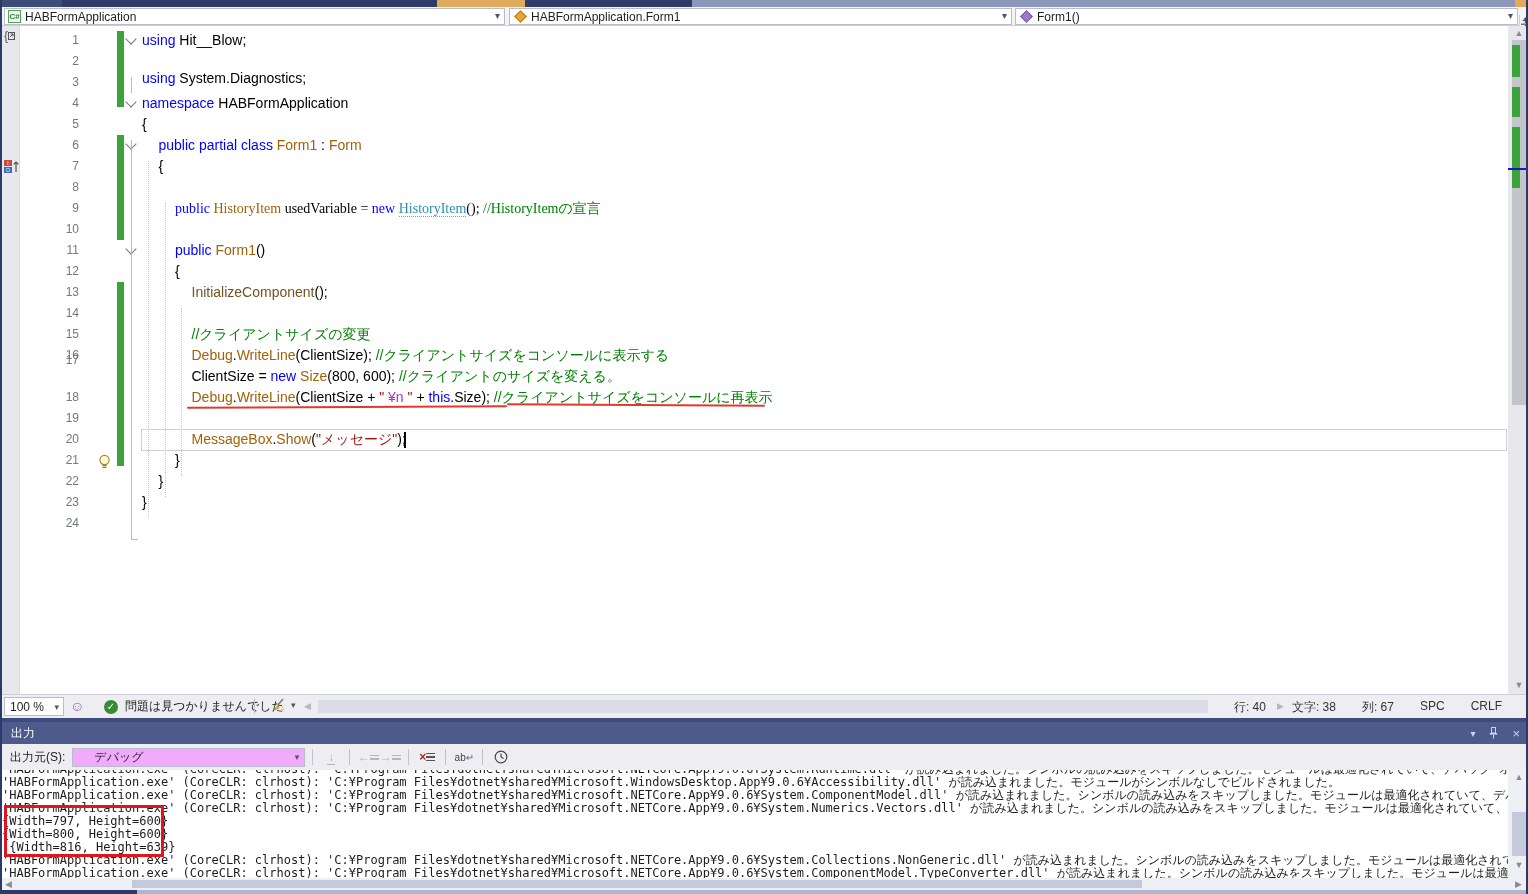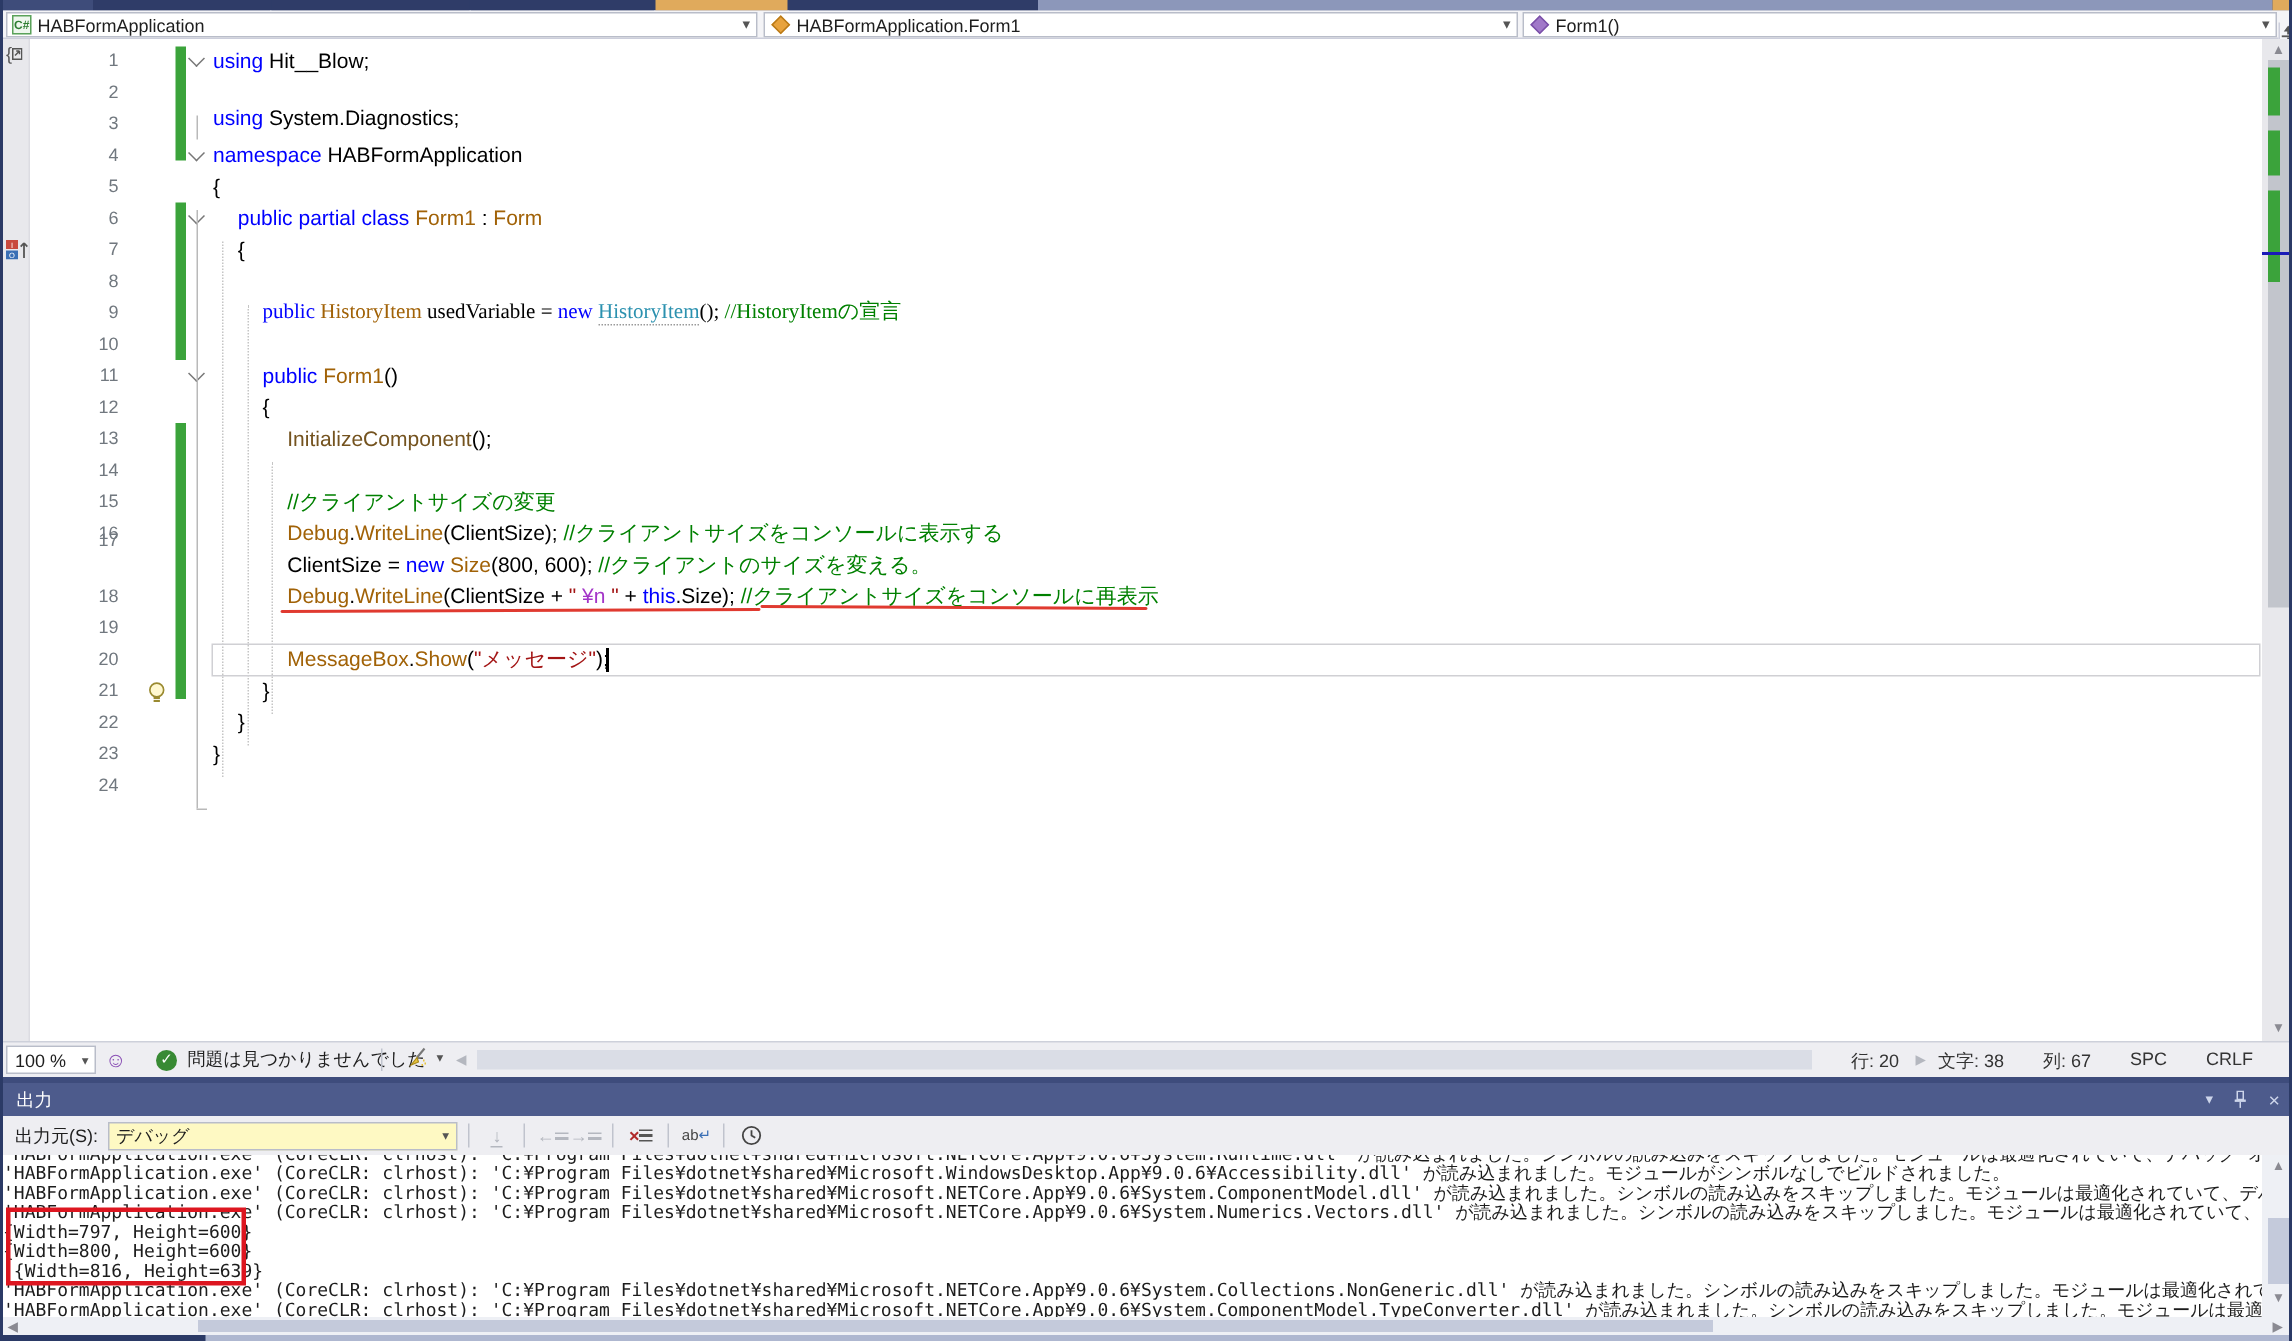--- a/index.html
+++ b/index.html
@@ -69,22 +69,22 @@
   #edstatus-right { right:28px; top:4px; display:flex; gap:26px; font-size:12px; color:#333; }
 
   #panelsep { left:0; top:718px; width:1528px; height:4px; background:#3e4c7c; }
 
   
   #outtitle { left:0; top:722px; width:1528px; height:22px; background:#4d5b8c; color:#ffffff; font-size:12px;
               display:flex; align-items:center; padding-left:9px; }
   #outtitle-icons { position:absolute; right:10px; top:0; height:22px; display:flex; align-items:center; gap:14px; color:#cdd5ea; }
   #outtoolbar { left:0; top:744px; width:1528px; height:26px; background:#eeeef2; display:flex; align-items:center;
                 font-size:12px; color:#1e1e1e; padding-left:8px; }
-  #srccombo { width:233px; height:19px; background:#fef9c3; border:1px solid #b9bdc9; display:flex; align-items:center;
-              padding-left:4px; margin-left:7px; position:relative; }
+  #srccombo { width:233px; height:19px; background:#f0abfc; border:1px solid #b9bdc9; display:flex; align-items:center;
+              padding-left:21px; margin-left:7px; position:relative; }
   #srccombo .arrow { position:absolute; right:5px; font-size:9px; color:#555; }
   .tbsep { width:1px; height:16px; background:#c0c3cd; margin:0 7px; }
   .tbicon { width:22px; height:18px; display:flex; align-items:center; justify-content:center; font-size:12px; }
   .disabled { color:#b4b7bf; }
   .lines3 { display:inline-block; width:9px; }
   .lines3 i { display:block; height:1.5px; background:currentColor; margin:2px 0; }
 
   #outtext { left:0; top:770px; width:1506px; height:108px; background:#ffffff; overflow:hidden;
              font-family:"DejaVu Sans Mono", monospace; font-size:12px; color:#1c1c1c; }
   .out-line { height:13px; line-height:13px; white-space:pre; overflow:hidden; }
@@ -269,21 +269,21 @@
         <path d="M12 10 l1 0 M13 12 l1 0 M11 13 l1 0" stroke="#e8c33d" stroke-width="1.4"></path>
       </svg>
     <span style="font-size:9px; color:#555;">▾</span>
   </div>
   <div id="hscroll-ed" class="abs">
     <span class="abs" style="left:2px; top:4px; color:#b4b7bf; font-size:9px;">◀</span>
     <div id="hthumb-ed"></div>
     <span class="abs" style="left:975px; top:4px; color:#b4b7bf; font-size:9px;">▶</span>
   </div>
   <div id="edstatus-right" class="abs">
-    <span>行: 20</span>
+    <span>行: 40</span>
     <span>文字: 38</span>
     <span>列: 67</span>
     <span>SPC</span>
     <span>CRLF</span>
   </div>
 </div>
 
 <div id="panelsep" class="abs"></div>
 
 <div id="outtitle" class="abs">

